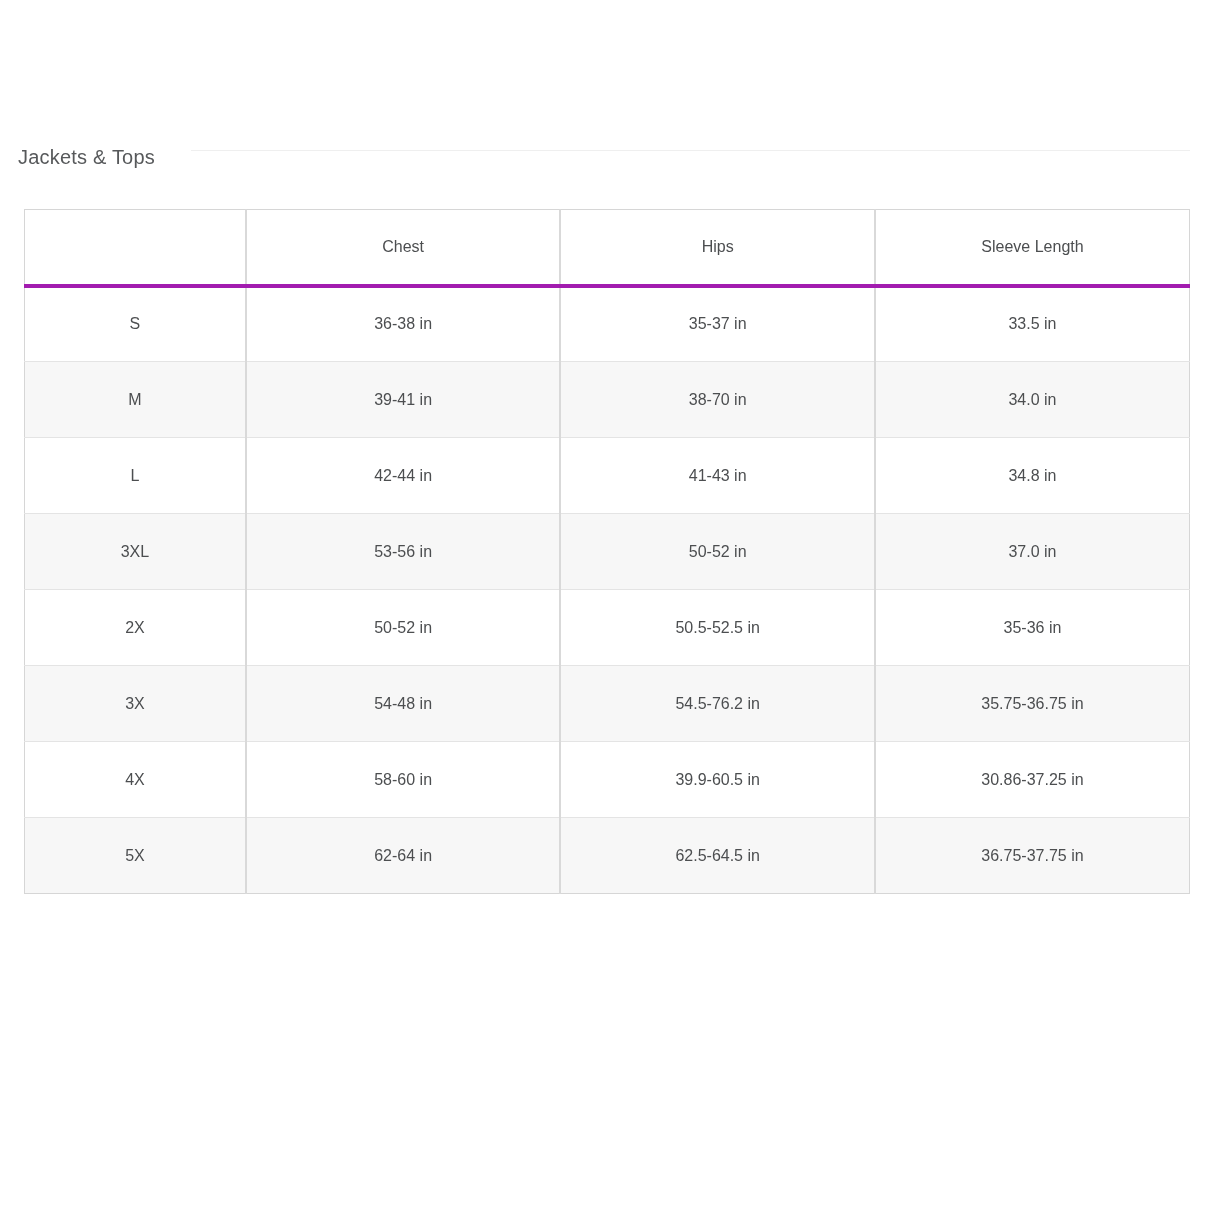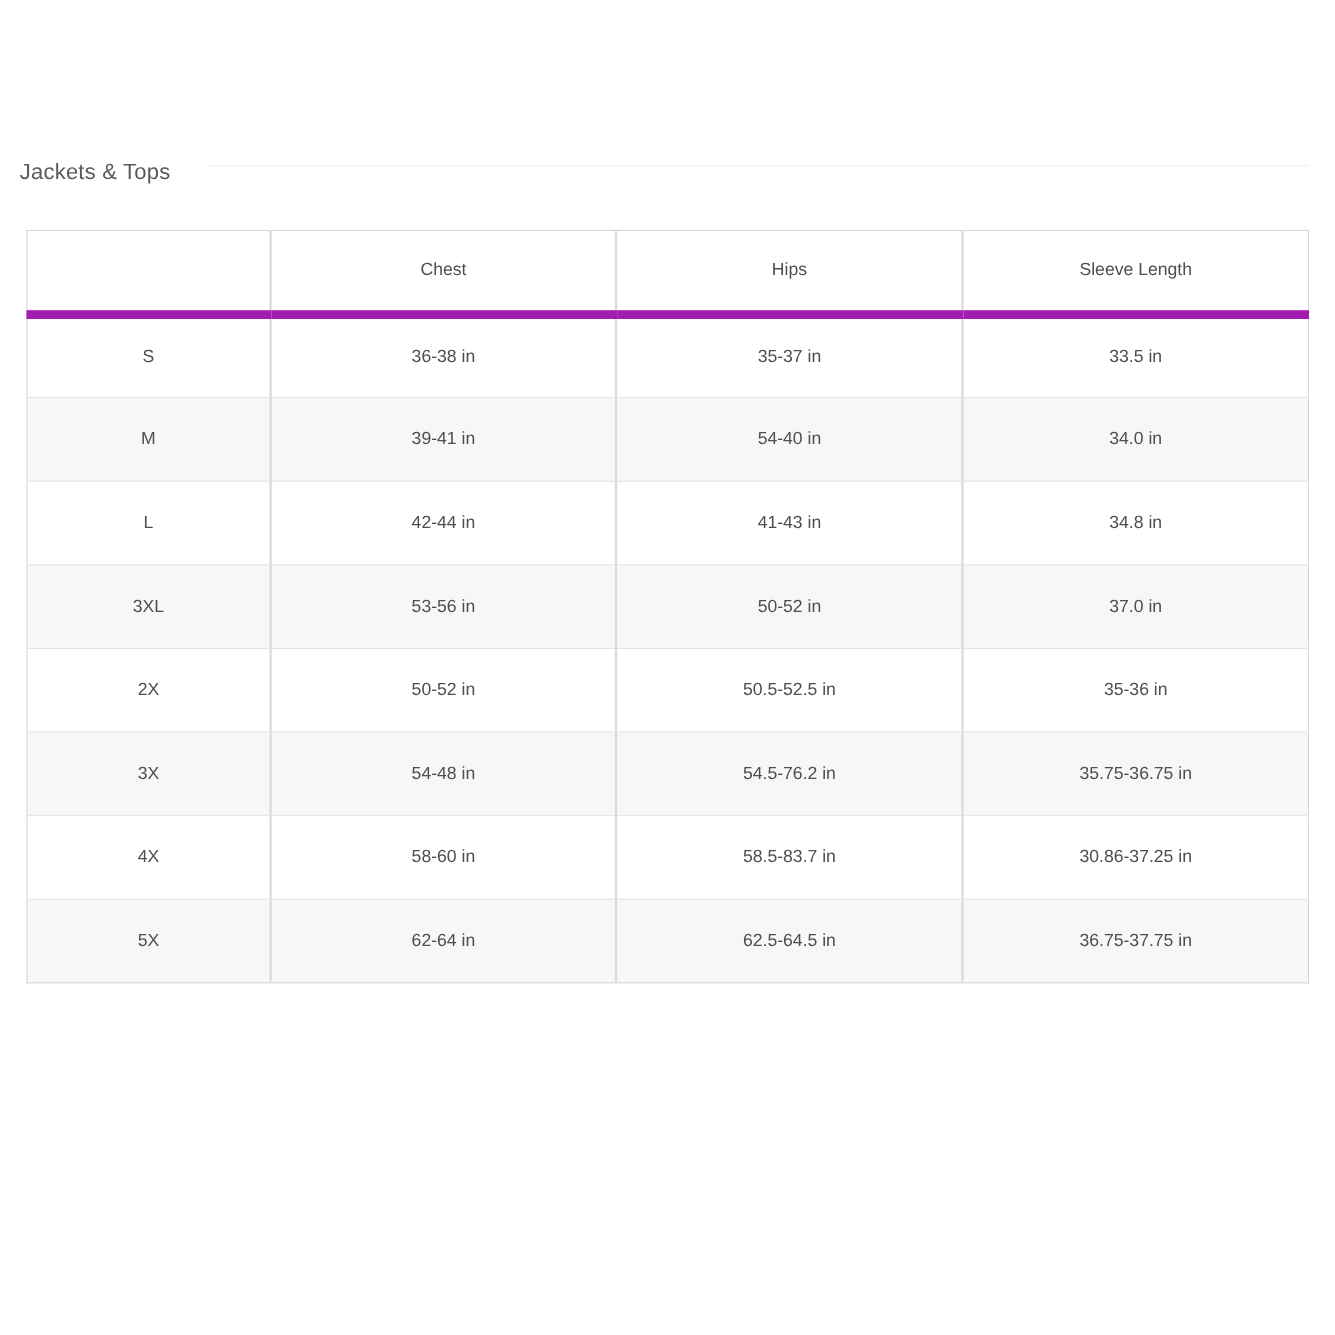--- a/index.html
+++ b/index.html
@@ -61,21 +61,21 @@
     border-left: 2px solid #d9d9d9;
     border-top: 1px solid #e4e4e4;
     box-sizing: border-box;
     white-space: nowrap;
   }
   .size-table th:first-child, .size-table td:first-child {
     border-left: none;
   }
   .size-table thead th {
     border-top: none;
-    border-bottom: 8px solid #a21caf;
+    border-bottom: 4px solid #a21caf;
     background: #ffffff;
   }
   .size-table tbody tr { background: #ffffff; }
   .size-table tbody tr.alt { background: #f7f7f7; }
 </style>
 </head>
 <body>
 
 <div class="page">
 
@@ -102,21 +102,21 @@
     <tbody>
       <tr>
         <td>S</td>
         <td>36-38 in</td>
         <td>35-37 in</td>
         <td>33.5 in</td>
       </tr>
       <tr class="alt">
         <td>M</td>
         <td>39-41 in</td>
-        <td>54-40 in</td>
+        <td>38-70 in</td>
         <td>34.0 in</td>
       </tr>
       <tr>
         <td>L</td>
         <td>42-44 in</td>
         <td>41-43 in</td>
         <td>34.8 in</td>
       </tr>
       <tr class="alt">
         <td>3XL</td>
@@ -132,21 +132,21 @@
       </tr>
       <tr class="alt">
         <td>3X</td>
         <td>54-48 in</td>
         <td>54.5-76.2 in</td>
         <td>35.75-36.75 in</td>
       </tr>
       <tr>
         <td>4X</td>
         <td>58-60 in</td>
-        <td>58.5-83.7 in</td>
+        <td>39.9-60.5 in</td>
         <td>30.86-37.25 in</td>
       </tr>
       <tr class="alt">
         <td>5X</td>
         <td>62-64 in</td>
         <td>62.5-64.5 in</td>
         <td>36.75-37.75 in</td>
       </tr>
     </tbody>
   </table>

